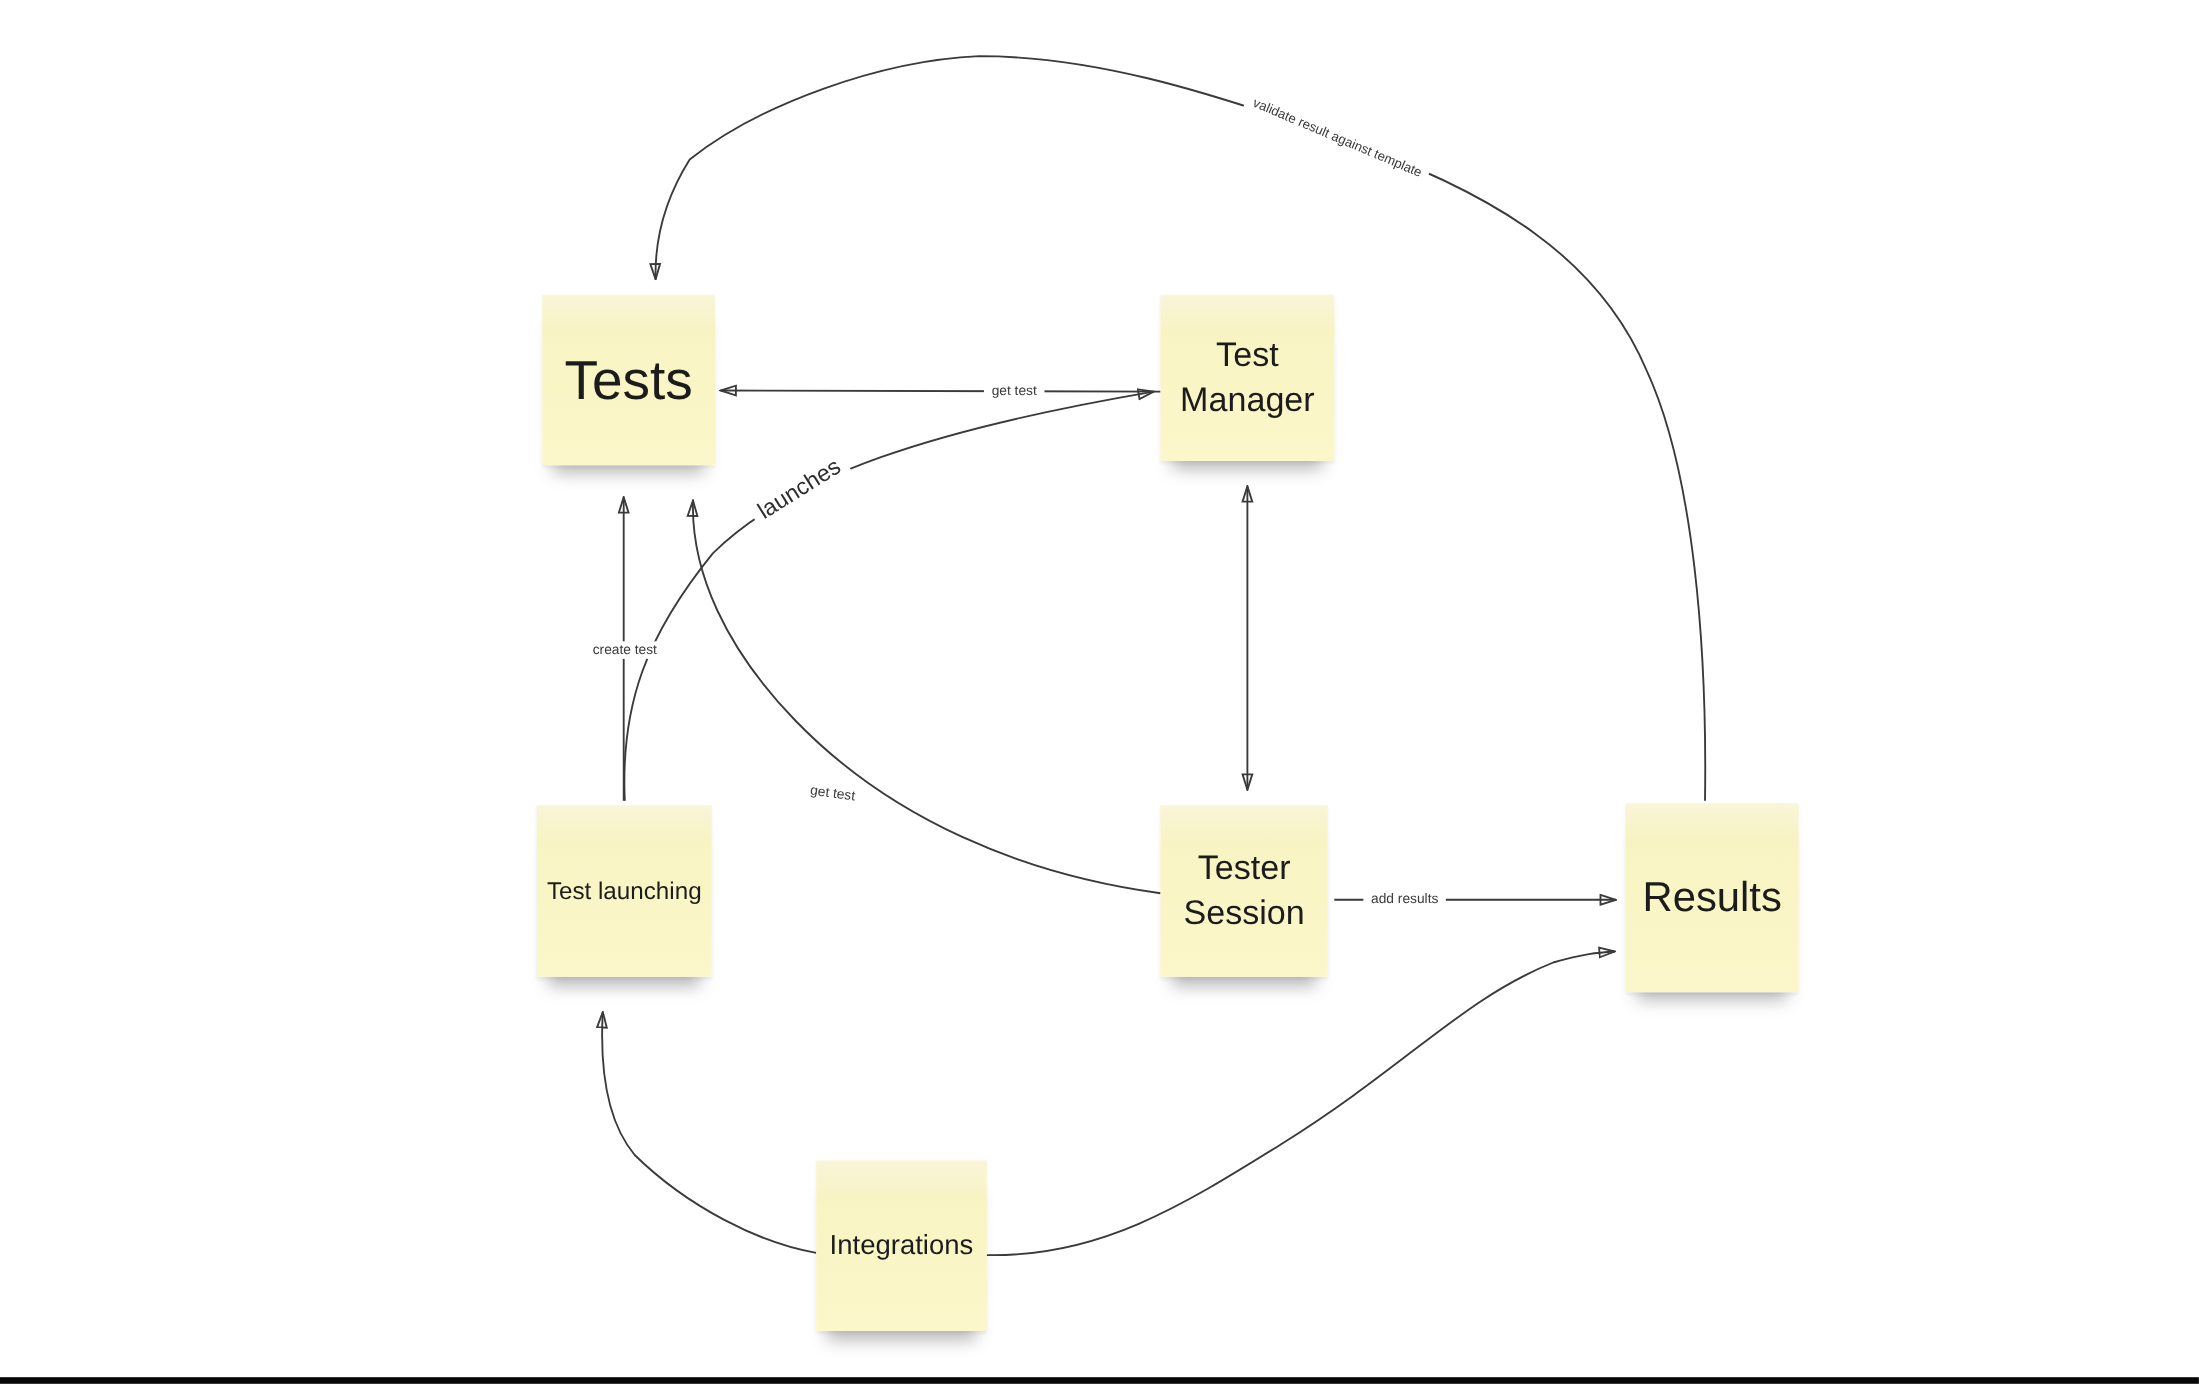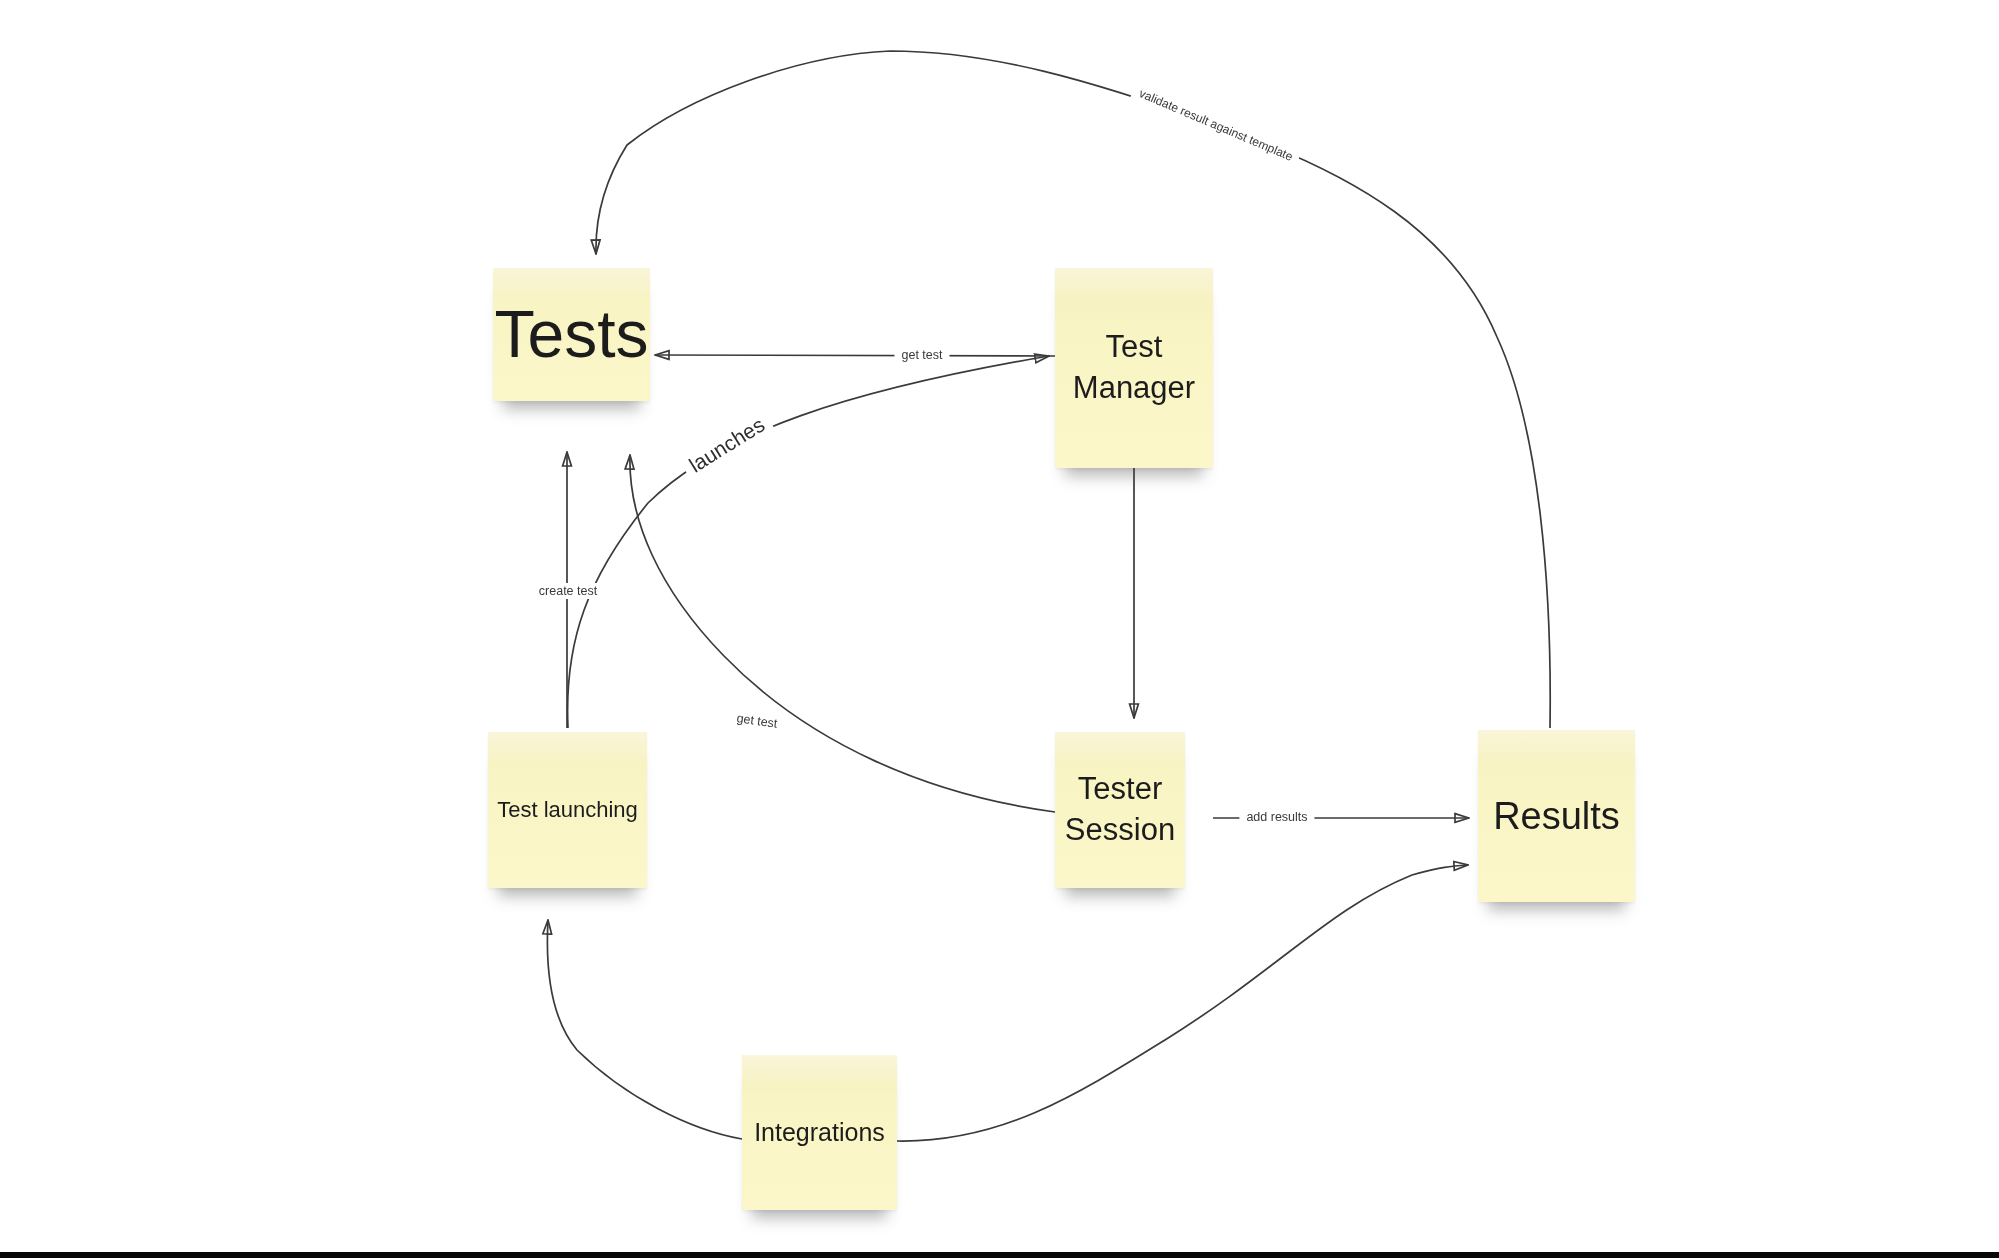--- a/index.html
+++ b/index.html
@@ -41,24 +41,24 @@
     box-sizing: border-box;
   }
   .note::before {
     content: "";
     position: absolute;
     top: 0; left: 0; right: 0;
     height: 32px;
     background: linear-gradient(180deg, rgba(255,255,255,0.42), rgba(255,255,255,0.04));
     pointer-events: none;
   }
-  .note-tests        { left: 493px;  top: 268px; width: 157px; height: 133px; font-size: 66px; }
-  .note-test-manager { left: 1055px; top: 268px; width: 158px; height: 200px; font-size: 31px; }
+  .note-tests        { left: 493px;  top: 268px; width: 157px; height: 155px; font-size: 50px; }
+  .note-test-manager { left: 1055px; top: 268px; width: 158px; height: 151px; font-size: 31px; }
   .note-test-launching { left: 488px; top: 732px; width: 159px; height: 156px; font-size: 22px; }
-  .note-tester-session { left: 1055px; top: 732px; width: 130px; height: 156px; font-size: 31px; }
+  .note-tester-session { left: 1055px; top: 732px; width: 152px; height: 156px; font-size: 31px; }
   .note-results      { left: 1478px; top: 730px; width: 157px; height: 172px; font-size: 38px; }
   .note-integrations { left: 742px;  top: 1055px; width: 155px; height: 155px; font-size: 25px; }
   .edge-label {
     position: absolute;
     z-index: 3;
     background: #ffffff;
     color: #3a3a3a;
     font-size: 12.5px;
     padding: 1px 7px;
     white-space: nowrap;

